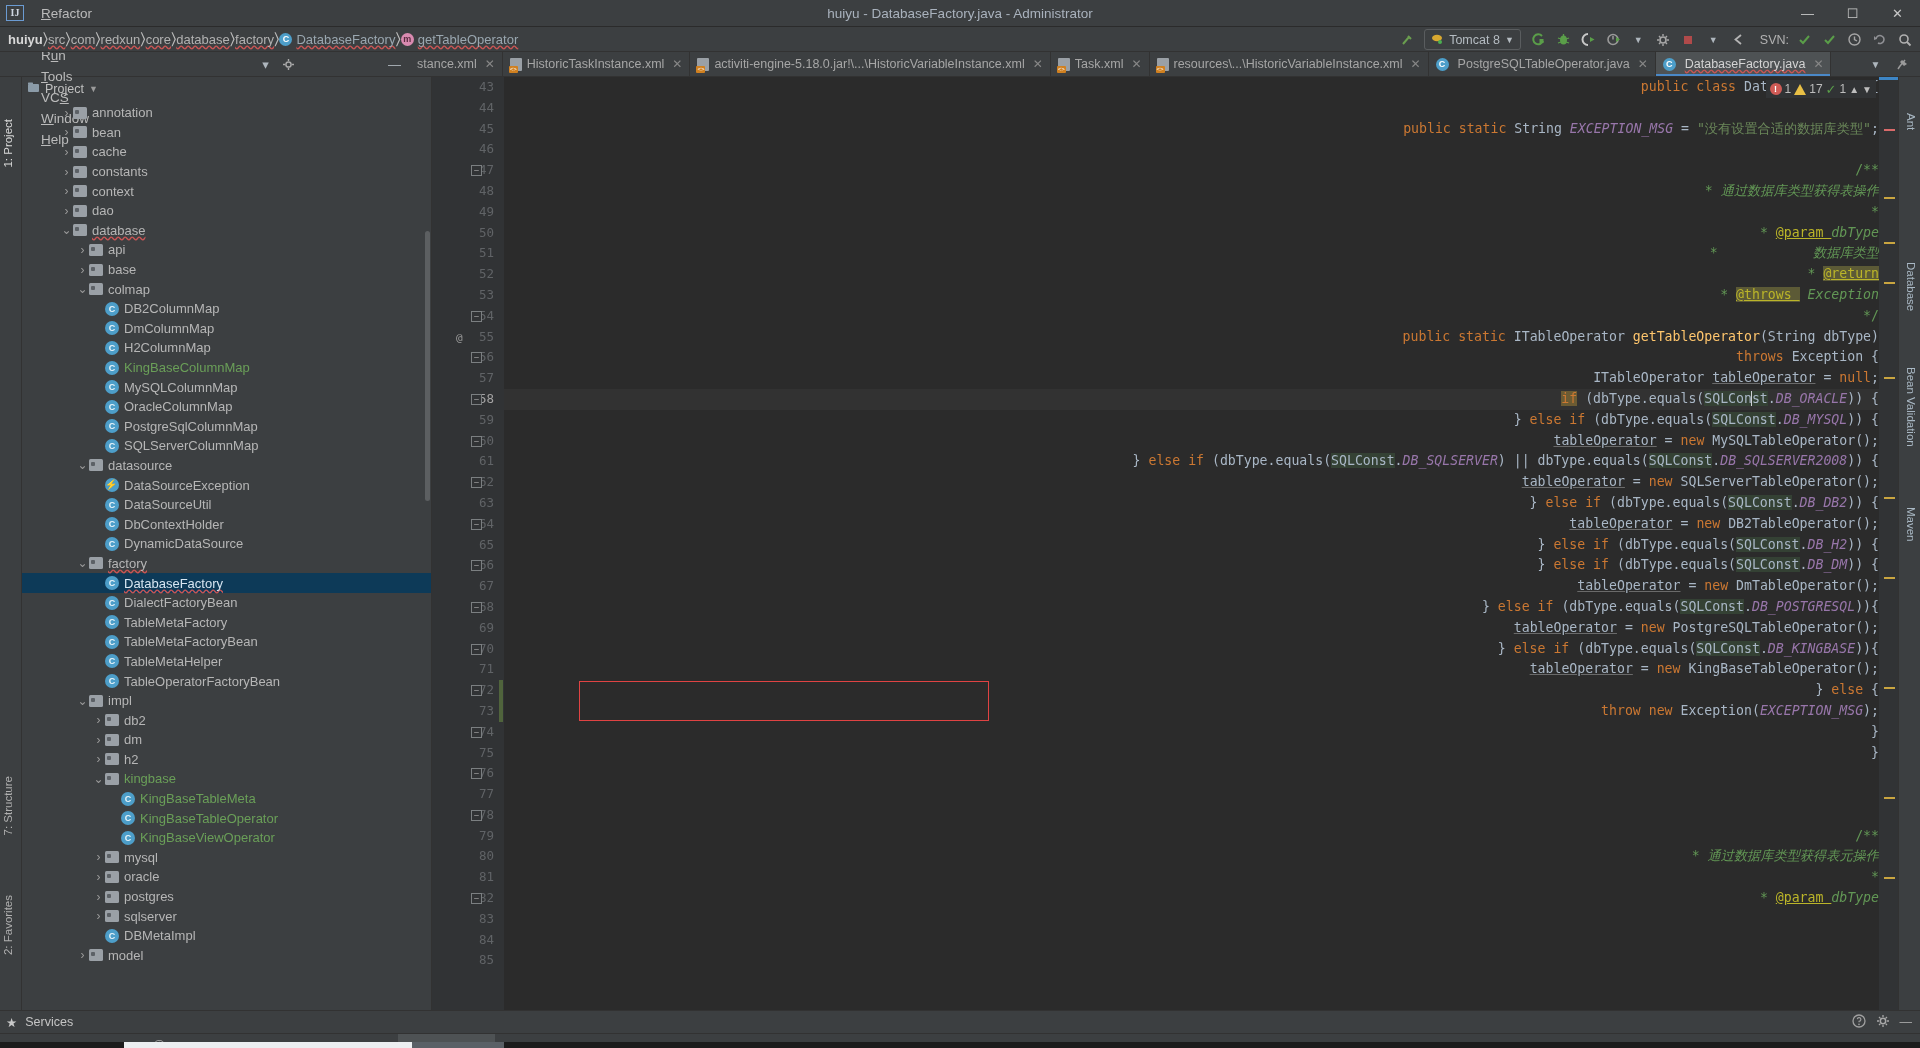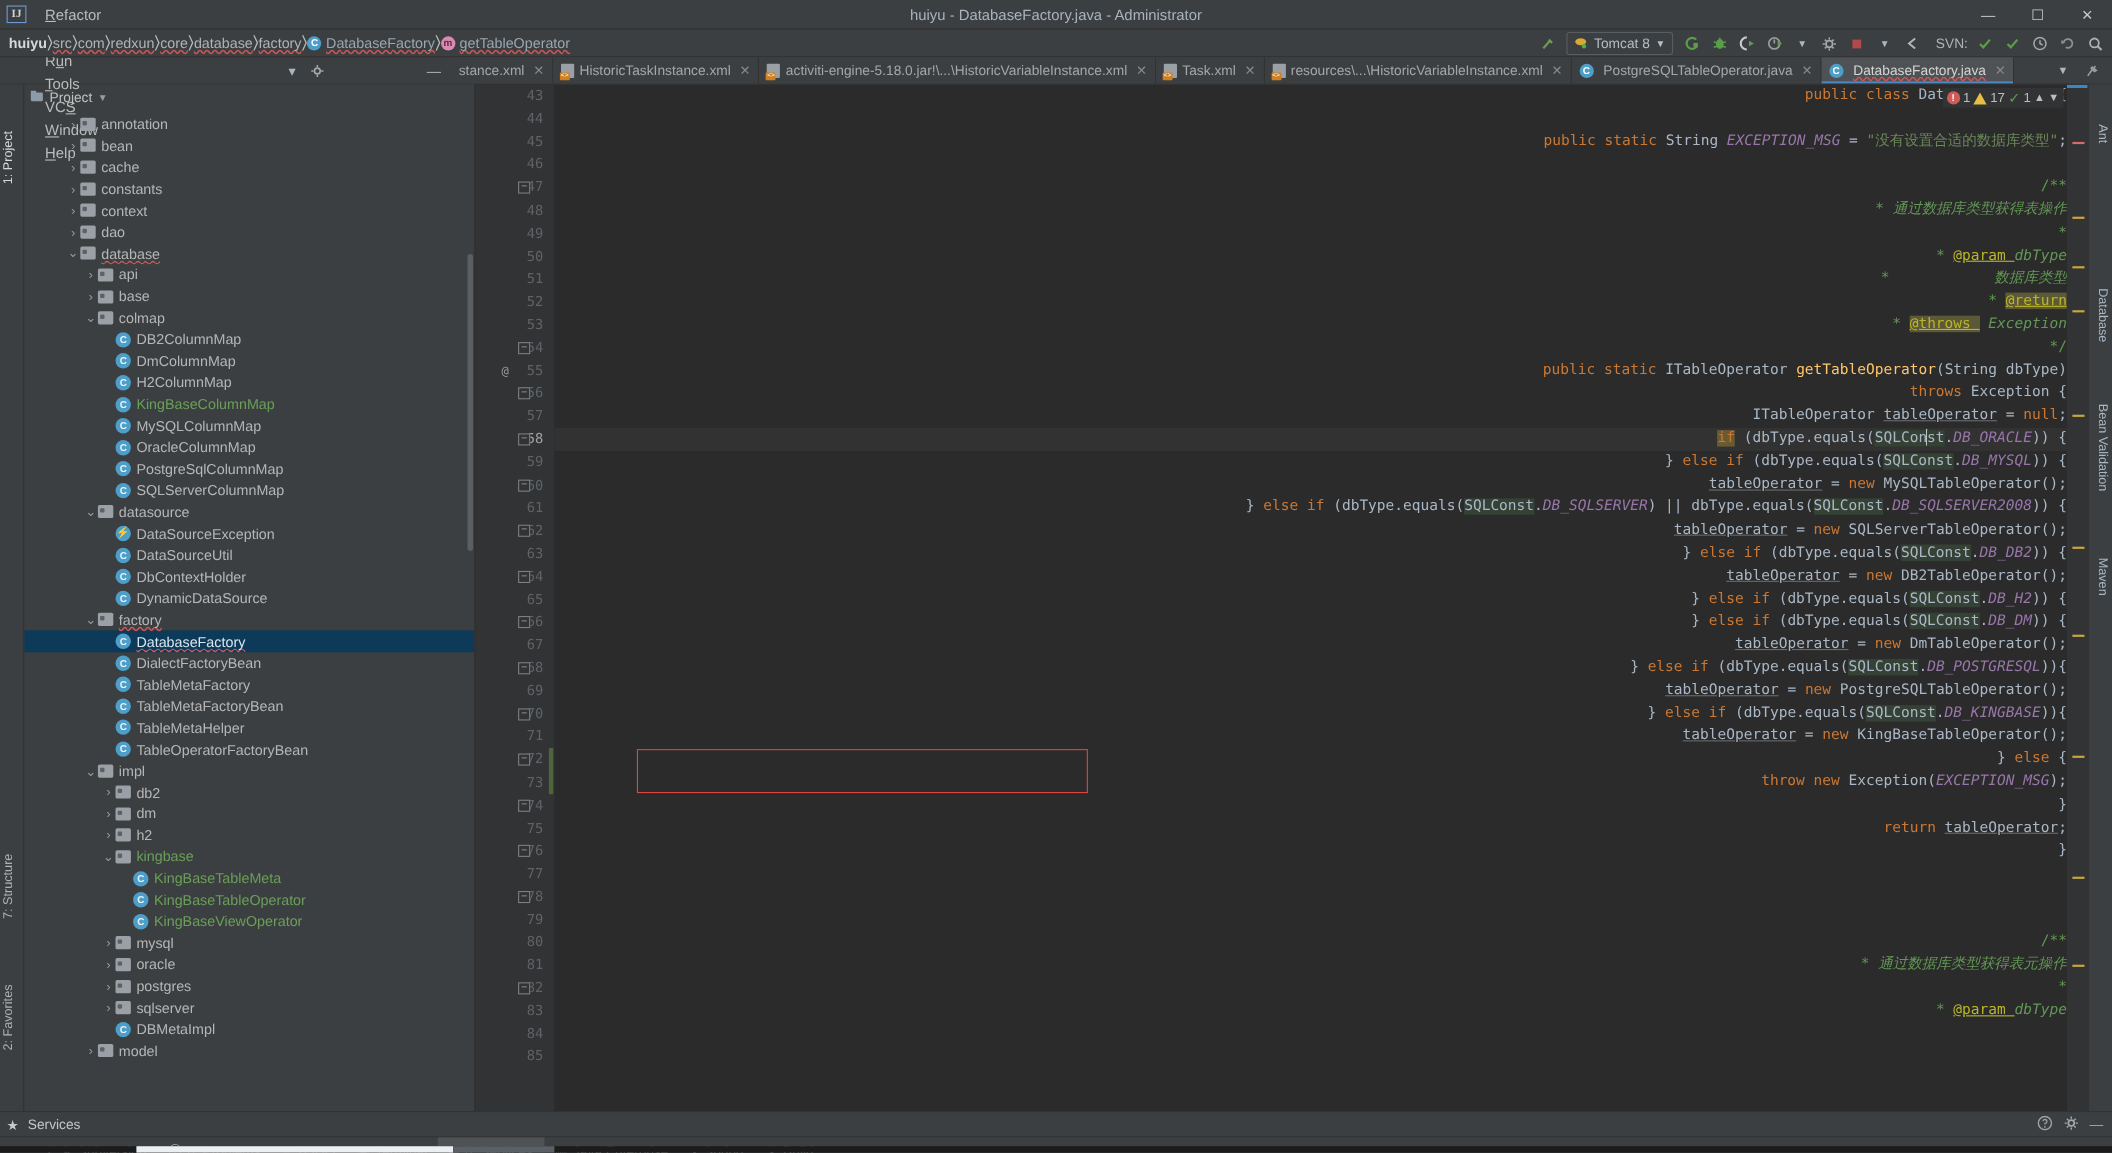--- a/index.html
+++ b/index.html
@@ -840,21 +840,20 @@
             <div class="cline">        } <span class="kw">else if </span>(dbType.equals(<span class="hl">SQLConst</span>.<span class="stat">DB_H2</span>)) {</div>
             <div class="cline">        } <span class="kw">else if </span>(dbType.equals(<span class="hl">SQLConst</span>.<span class="stat">DB_DM</span>)) {</div>
             <div class="cline">            <span class="und">tableOperator</span> = <span class="kw">new </span>DmTableOperator();</div>
             <div class="cline">        } <span class="kw">else if </span>(dbType.equals(<span class="hl">SQLConst</span>.<span class="stat">DB_POSTGRESQL</span>)){</div>
             <div class="cline">            <span class="und">tableOperator</span> = <span class="kw">new </span>PostgreSQLTableOperator();</div>
             <div class="cline">        } <span class="kw">else if </span>(dbType.equals(<span class="hl">SQLConst</span>.<span class="stat">DB_KINGBASE</span>)){</div>
             <div class="cline">            <span class="und">tableOperator</span> = <span class="kw">new </span>KingBaseTableOperator();</div>
             <div class="cline">        } <span class="kw">else </span>{</div>
             <div class="cline">            <span class="kw">throw new </span><span class="typ">Exception</span>(<span class="stat">EXCEPTION_MSG</span>);</div>
             <div class="cline">        }</div>
-            <div class="cline">        <span class="kw">return </span><span class="und">tableOperator</span>;</div>
             <div class="cline">    }</div>
             <div class="cline"></div>
             <div class="cline"></div>
             <div class="cline"></div>
             <div class="cline">    <span class="cmtd">/**</span></div>
             <div class="cline">     <span class="cmt">* 通过数据库类型获得表元操作</span></div>
             <div class="cline">     <span class="cmt">*</span></div>
             <div class="cline">     <span class="cmt">* </span><span class="doctag">@param </span><span class="cmt">dbType</span></div>
           </div>
         <div id="redbox" style="top: 604.2px; height: 39.6px; left: 75px; width: 410px;"></div>

